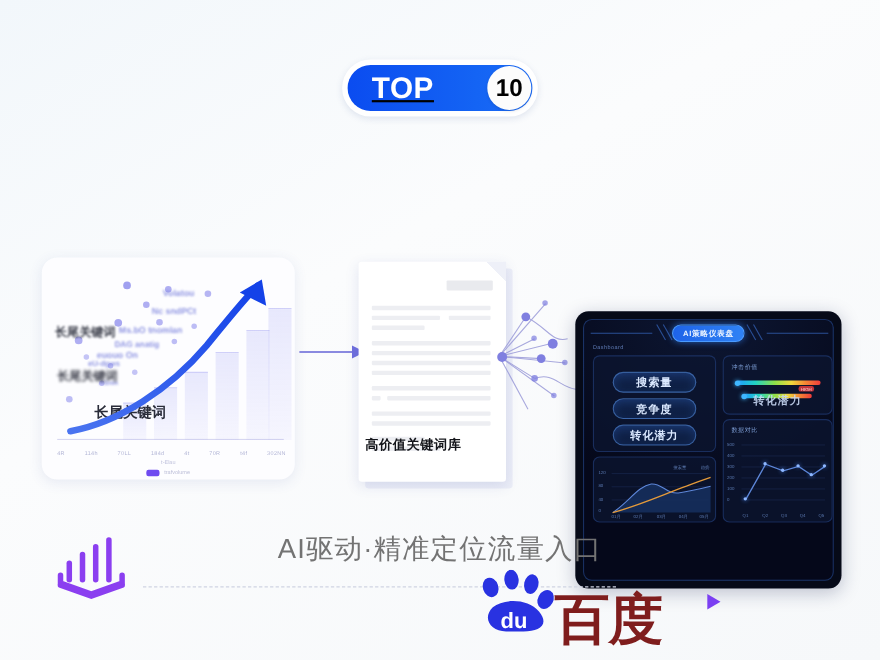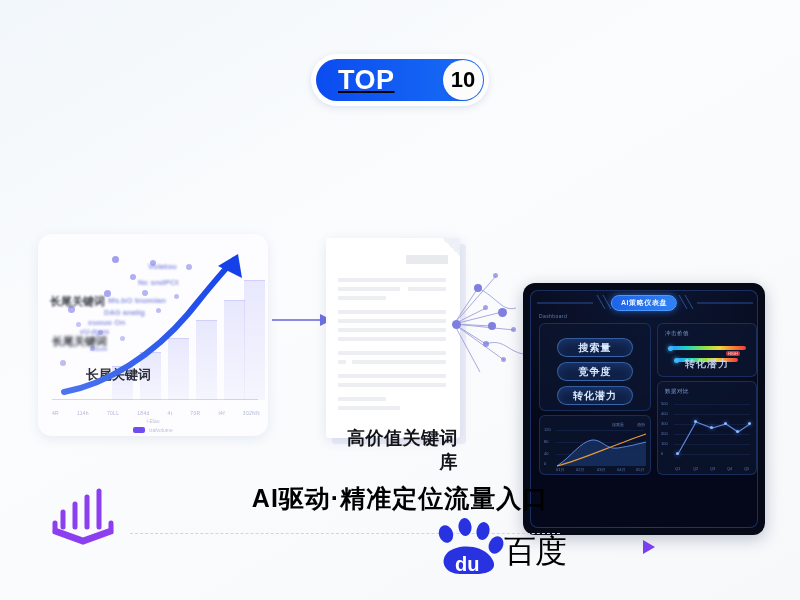--- a/index.html
+++ b/index.html
@@ -117,22 +117,22 @@
   .doc-fold {
     position:absolute; right:0; top:0; width: 18px; height: 18px;
     background: linear-gradient(225deg, #eef0f8 0 50%, transparent 50%);
   }
   .doc-head-block {
     position:absolute; right: 12px; top: 17px; width: 42px; height: 9px;
     background: #e9eaee; border-radius: 1px;
   }
   .dline { position:absolute; height: 4px; background:#edeef2; border-radius:1px; }
   .doc-cap {
-    position:absolute; left: 332px; top: 426px; width: 126px;
-    text-align:right; font-size: 18px; font-weight: 700; color: #14151a;
+    position:absolute; left: 332px; top: 396px; width: 126px;
+    text-align:left; font-size: 12px; font-weight: 700; color: #14151a;
     letter-spacing:.5px;
   }
 
   
   .net { position:absolute; left: 452px; top: 268px; width: 86px; height: 120px; }
   .nnode { position:absolute; border-radius:50%; background:#7f7fe0; }
 
   
   .dash-outer {
     position:absolute; left: 523px; top: 235px;
@@ -195,30 +195,30 @@
     font-size: 10px; font-weight: 700; color: #c9d9f5;
     filter: blur(.5px); opacity: .9; letter-spacing: 1px;
   }
   .grid-l { position:absolute; height:1px; background: rgba(60,100,180,.16); }
   .axlab { position:absolute; font-size:4px; color:#5b79b0; }
   .mark { position:absolute; width:3.4px; height:3.4px; border-radius:50%; background:#8fb8ff; box-shadow:0 0 4px #4d8fff;}
 
   
   .slogan {
     position:absolute; left: 0; right: 0; top: 482px;
-    text-align:center; font-size: 25px; font-weight: 700; color:#000000;
+    text-align:center; font-size: 25px; font-weight: 400; color:#737373;
     letter-spacing: 1px;
   }
   .dashline {
     position:absolute; left: 130px; top: 533px; width: 430px; height: 0;
     border-top: 1px dashed #cfd4e2;
   }
   .chart-icon { position:absolute; left: 46px; top: 482px; width: 74px; height: 66px; }
   .logos { position:absolute; left: 424px; top: 518px; width: 330px; height: 62px; }
-  .baidu-cn { font-size: 32px; font-weight: 400; color:#000000; letter-spacing:-1px; }
+  .baidu-cn { font-size: 50px; font-weight: 700; color:#7f1d1d; letter-spacing:-1px; }
   .gl { font-size: 47px; font-weight: 700; letter-spacing:-2px; line-height:1; }
   .g-b { color:#4285f4; } .g-r { color:#ea4335; } .g-y { color:#fbbc05; } .g-g { color:#34a853; }
 </style>
 </head>
 <body>
 
 <div class="stage">
 
   <div class="top-badge">
     <div class="top-badge-inner">

